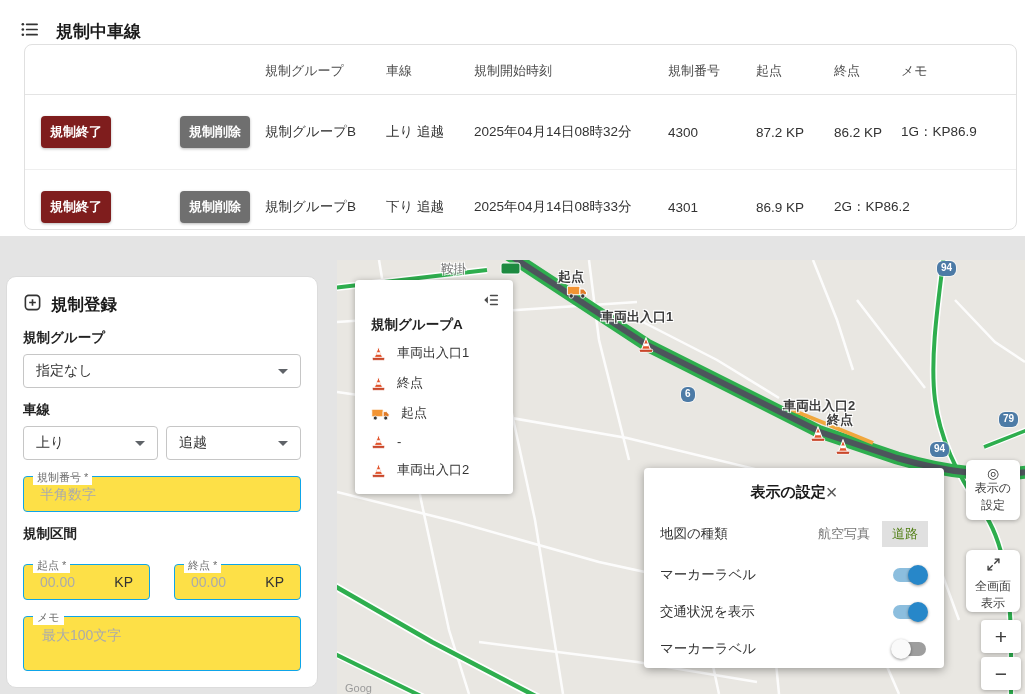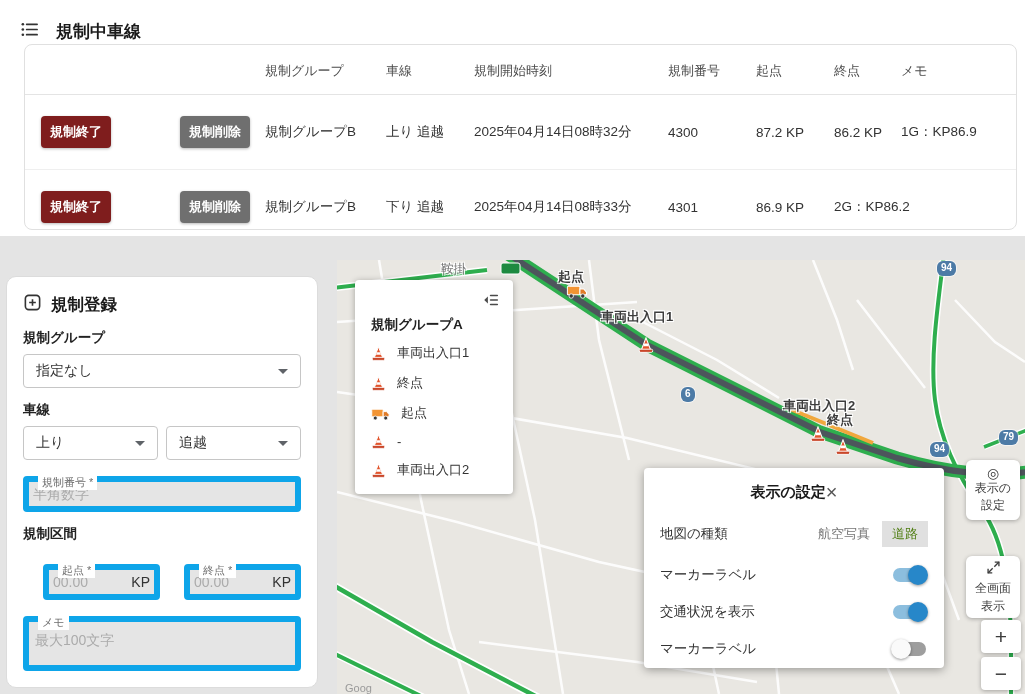--- a/index.html
+++ b/index.html
@@ -38,28 +38,28 @@
     border:1px solid #dcdcdc; border-radius:10px; padding:16px; overflow:hidden; }
   .form-title-row { display:flex; align-items:center; gap:9px; margin-bottom:2px; }
   .form-title { font-size:16.5px; font-weight:700; margin:0; color:#1a1a1a; }
   .field-label { font-size:13.5px; font-weight:700; color:#222; margin:13px 0 7px; }
   .select { height:34px; border:1px solid #c6c6c6; border-radius:4px; display:flex; align-items:center;
     justify-content:space-between; padding:0 12px; font-size:14px; color:#333; background:#fff; cursor:pointer; }
   .chev { width:0; height:0; border-left:5px solid transparent; border-right:5px solid transparent;
     border-top:5.5px solid #5f6368; }
   .select-row { display:flex; gap:8px; }
   .select-row .select { flex:1; }
-  .outlined { position:relative; border:6px solid #0ea5e9; border-radius:4px; height:36px;
-    display:flex; align-items:center; padding:0 4px; background:#e5e5e5; margin-top:16px; }
+  .outlined { position:relative; border:1px solid #0ea5e9; border-radius:4px; height:36px;
+    display:flex; align-items:center; padding:0 16px; background:#fde047; margin-top:16px; }
   .notch { position:absolute; top:-7px; left:9px; background:#fff; padding:0 4px;
     font-size:11px; color:#6d6d6d; white-space:nowrap; }
   .outlined input { border:none; outline:none; width:100%; font-size:14px; color:#333;
     font-family:inherit; padding:0; background:transparent; }
   .outlined input::placeholder, .outlined textarea::placeholder { color:#ababab; opacity:1; }
-  .kp-row { display:flex; gap:24px;margin-left:20px; }
+  .kp-row { display:flex; gap:24px; }
   .kp-field { flex:1; margin-top:14px; }
   .kp-suffix { font-size:14px; color:#333; margin-left:6px; }
   .memo-box { height:55px; align-items:flex-start; padding-top:8px; }
   .memo-box textarea { border:none; outline:none; resize:none; width:100%; height:40px;
     font-size:14px; font-family:inherit; color:#333; background:transparent; }
   .submit-btn { margin-top:17px; width:100%; height:33px; border:none; border-radius:4px;
     background:#dcdcdc; color:#a2a2a2; font-size:14px; font-family:inherit; }
 
   
   .map { position:absolute; left:337px; top:24px; right:0; bottom:0; background:#e9e7e2; overflow:hidden; }
@@ -96,21 +96,21 @@
   .switch .thumb { position:absolute; width:20px; height:20px; border-radius:50%; background:#fafafa;
     top:-3px; left:-2px; box-shadow:0 1px 3px rgba(0,0,0,.4); }
   .switch.on { background:#8cbede; }
   .switch.on .thumb { left:15px; background:#2787c9; }
 
   
   .map-ctl { position:absolute; background:#fff; border-radius:6px; box-shadow:0 1px 4px rgba(0,0,0,.3);
     display:flex; flex-direction:column; align-items:center; justify-content:center; color:#3c3c3c;
     cursor:pointer; z-index:6; text-align:center; }
   .ctl-settings { right:5px; top:200px; width:54px; height:60px; font-size:12px; line-height:1.3; gap:1px; }
-  .ctl-full { right:5px; top:296px; width:54px; height:62px; font-size:12px; line-height:1.3; gap:2px; }
+  .ctl-full { right:5px; top:290px; width:54px; height:62px; font-size:12px; line-height:1.3; gap:2px;justify-content:flex-end; }
   .ctl-zoomin { right:4px; top:360px; width:40px; height:33px; font-size:21px; border-radius:4px; }
   .ctl-zoomout { right:4px; top:397px; width:40px; height:33px; font-size:21px; border-radius:4px; }
   .eye-icon { font-size:14px; line-height:1; }
 </style>
 </head>
 <body>
 
 <svg width="0" height="0" style="position:absolute" aria-hidden="true">
   <defs>
     <g id="cone-sym">
@@ -280,21 +280,21 @@
 
       <path d="M168,-8 L310,85 L483,172 L560,198 C615,214 652,216 690,212" stroke="#2eae4e" stroke-width="13" fill="none"></path>
       <path d="M168,-8 L310,85 L483,172 L560,198 C615,214 652,216 690,212" stroke="#4d555c" stroke-width="6" fill="none"></path>
       <path d="M448,147 L536,183" stroke="#f0a73c" stroke-width="4" fill="none"></path>
 
       <rect x="164" y="3" width="19" height="11" rx="2" fill="#1d8a40" stroke="#fff" stroke-width="1"></rect>
     </svg>
 
     <div class="shield" style="left:600px; top:1px;">94</div>
     <div class="shield" style="left:344px; top:127px;">6</div>
-    <div class="shield" style="left:662px; top:170px;">79</div>
+    <div class="shield" style="left:662px; top:152px;">79</div>
     <div class="shield" style="left:593px; top:182px;">94</div>
 
     <div class="map-label town-label" style="left:104px; top:1px;">鞍掛</div>
     <div class="map-label" style="left:221px; top:8px;">起点</div>
     <div class="map-label" style="left:264px; top:48px;">車両出入口1</div>
     <div class="map-label" style="left:446px; top:137px;">車両出入口2</div>
     <div class="map-label" style="left:490px; top:151px;">終点</div>
 
     <div class="marker" style="left:240px; top:33px;">
       <svg width="21" height="16" viewBox="0 0 20 15">

